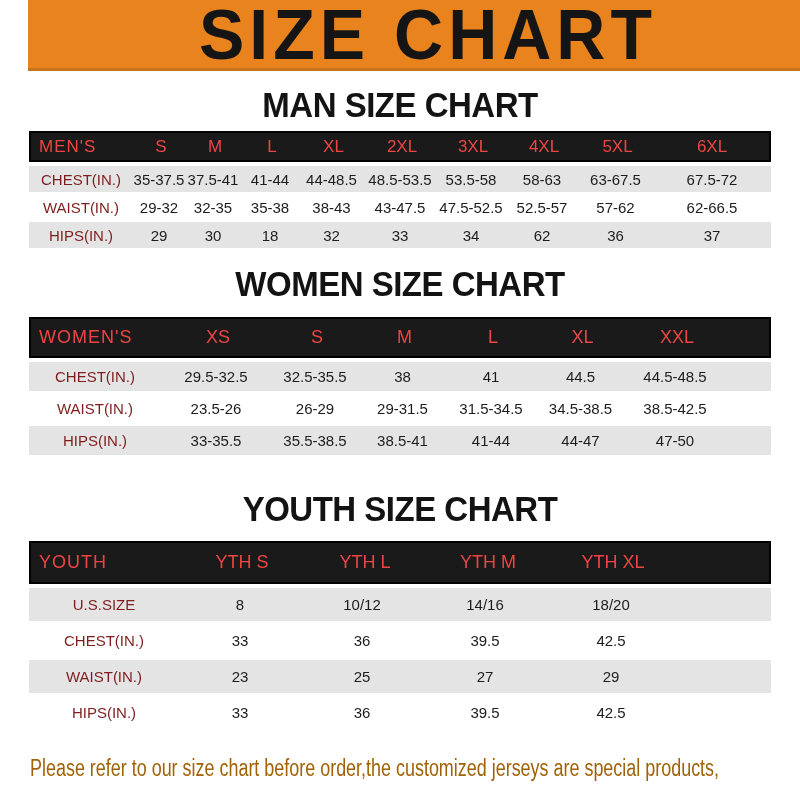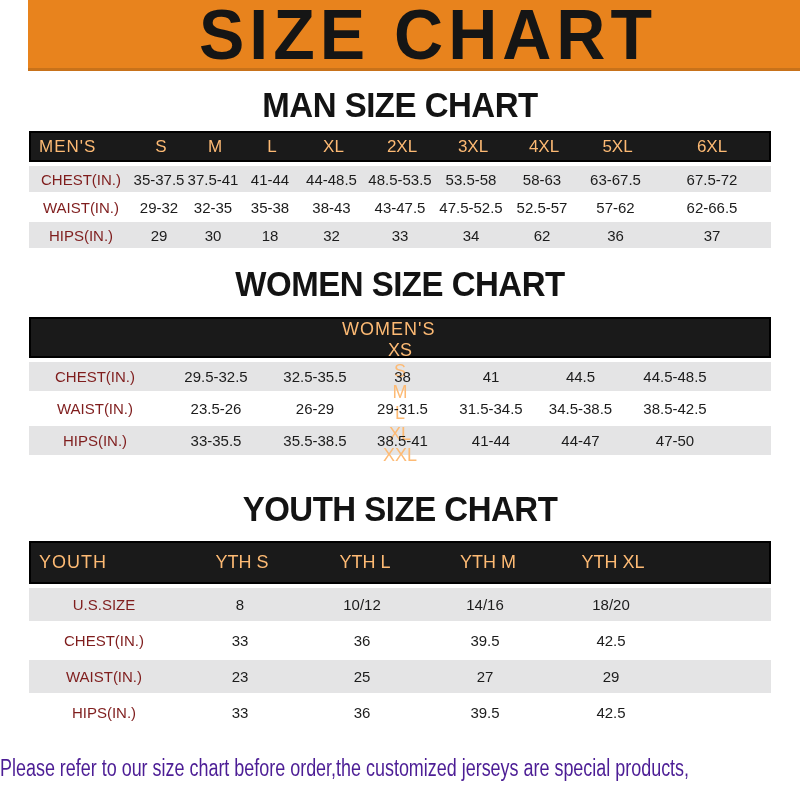--- a/index.html
+++ b/index.html
@@ -21,26 +21,26 @@
 
   
   .size-table { width: 742px; margin: 0 auto; }
   .mt-men   { margin-top: 8px; }
   .mt-women { margin-top: 15px; }
   .mt-youth { margin-top: 14px; }
 
   .bar { display: flex; align-items: center; background: #1a1a1a; color: #ffffff;
     border: 2px solid #000000; margin-bottom: 4px; }
   .t-men   .bar { height: 31px; }
-  .t-women .bar { height: 41px; flex-direction: column; }
+  .t-women .bar { height: 41px; }
   .t-youth .bar { height: 43px; }
 
   .bar .lbl { font-weight: 700; letter-spacing: 1px; font-size: 24px;
     display: flex; align-items: center; justify-content: flex-start; padding-left: 8px; }
-  .bar .cell { color: #fdba74; font-size: 17px; font-weight: 400; }
+  .bar .cell { color: #ef4444; font-size: 17px; font-weight: 400; }
   .t-women .bar .cell, .t-youth .bar .cell { font-size: 18px; }
 
   .row { display: flex; align-items: center; margin-top: 2px; }
   .t-men   .row { height: 26px; }
   .t-women .row { height: 29px; margin-top: 3px; }
   .t-youth .row { height: 33px; margin-top: 3px; }
   .rows .row:nth-child(odd) { background: #E4E4E5; }
   .rows .row:nth-child(even){ background: #ffffff; }
 
   .cell { display: flex; align-items: center; justify-content: center;
@@ -56,21 +56,21 @@
   
   .t-women .lbl { width: 132px; }
   .t-women .c1 { width: 110px; } .t-women .c2 { width: 88px; } .t-women .c3 { width: 87px; }
   .t-women .c4 { width: 90px; }  .t-women .c5 { width: 89px; } .t-women .c6 { width: 100px; }
   
   .t-youth .lbl { width: 150px; }
   .t-youth .c1 { width: 122px; } .t-youth .c2 { width: 122px; }
   .t-youth .c3 { width: 124px; } .t-youth .c4 { width: 128px; }
 
   
-  .footer { margin-top: 25px; color: #4c1d95; }
+  .footer { margin-top: 25px; padding-left: 30px; color: #a16207; }
   .footer-line { display: block; }
   .footer-line span { display: inline-block; white-space: nowrap; font-size: 23px;
     line-height: 29px; transform: scaleX(0.78); transform-origin: 0 50%; }
 </style>
 </head>
 <body>
 
 <header class="banner">
   <div class="banner-title">SIZE CHART</div>
 </header>

